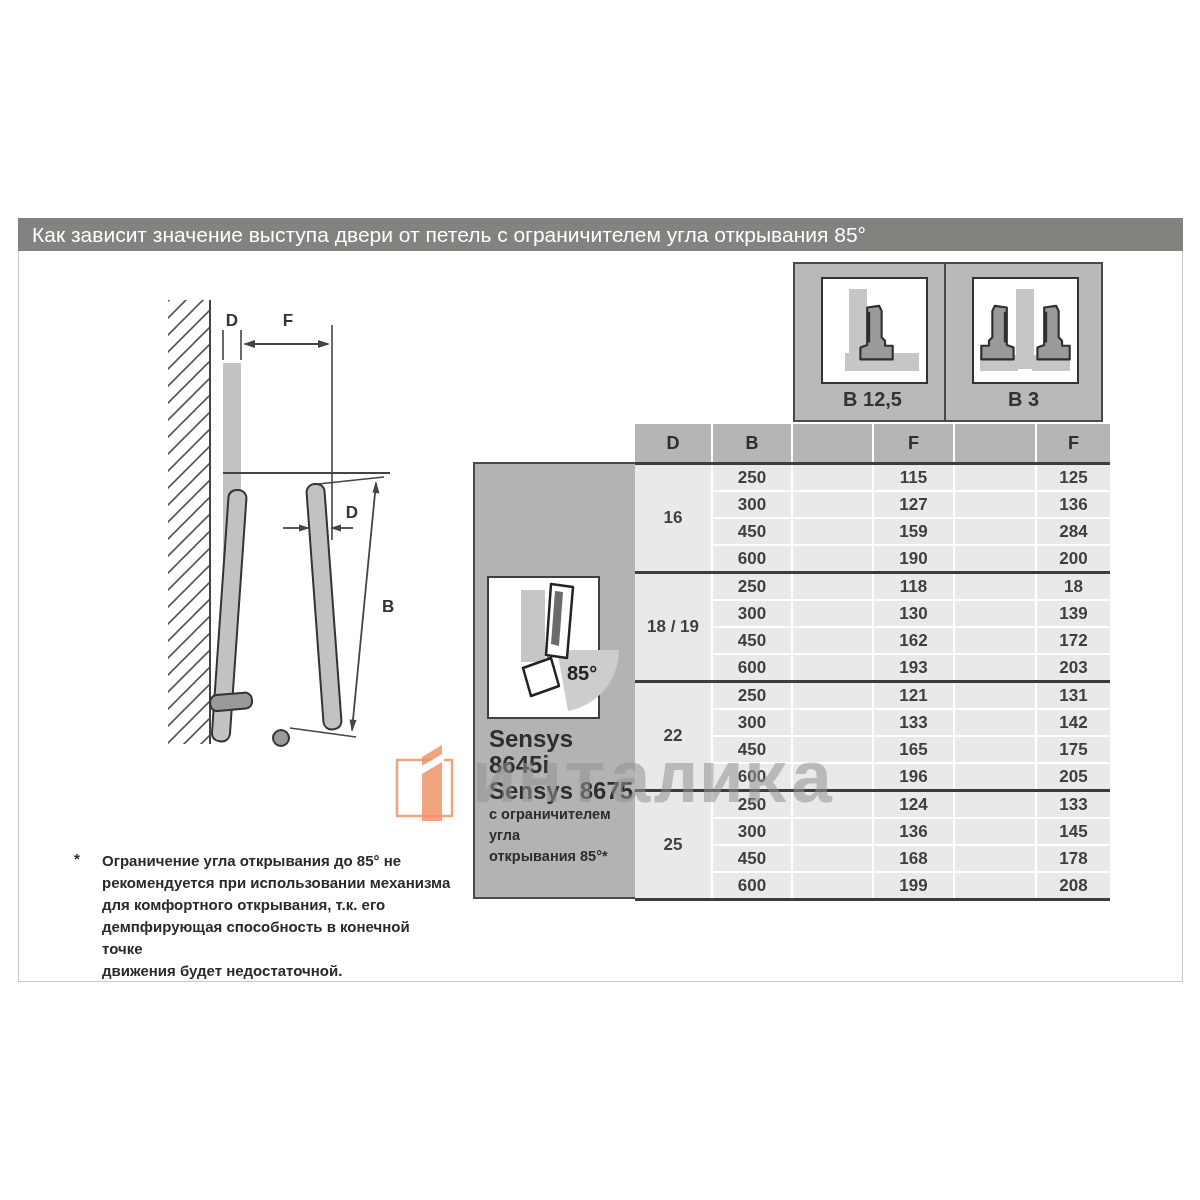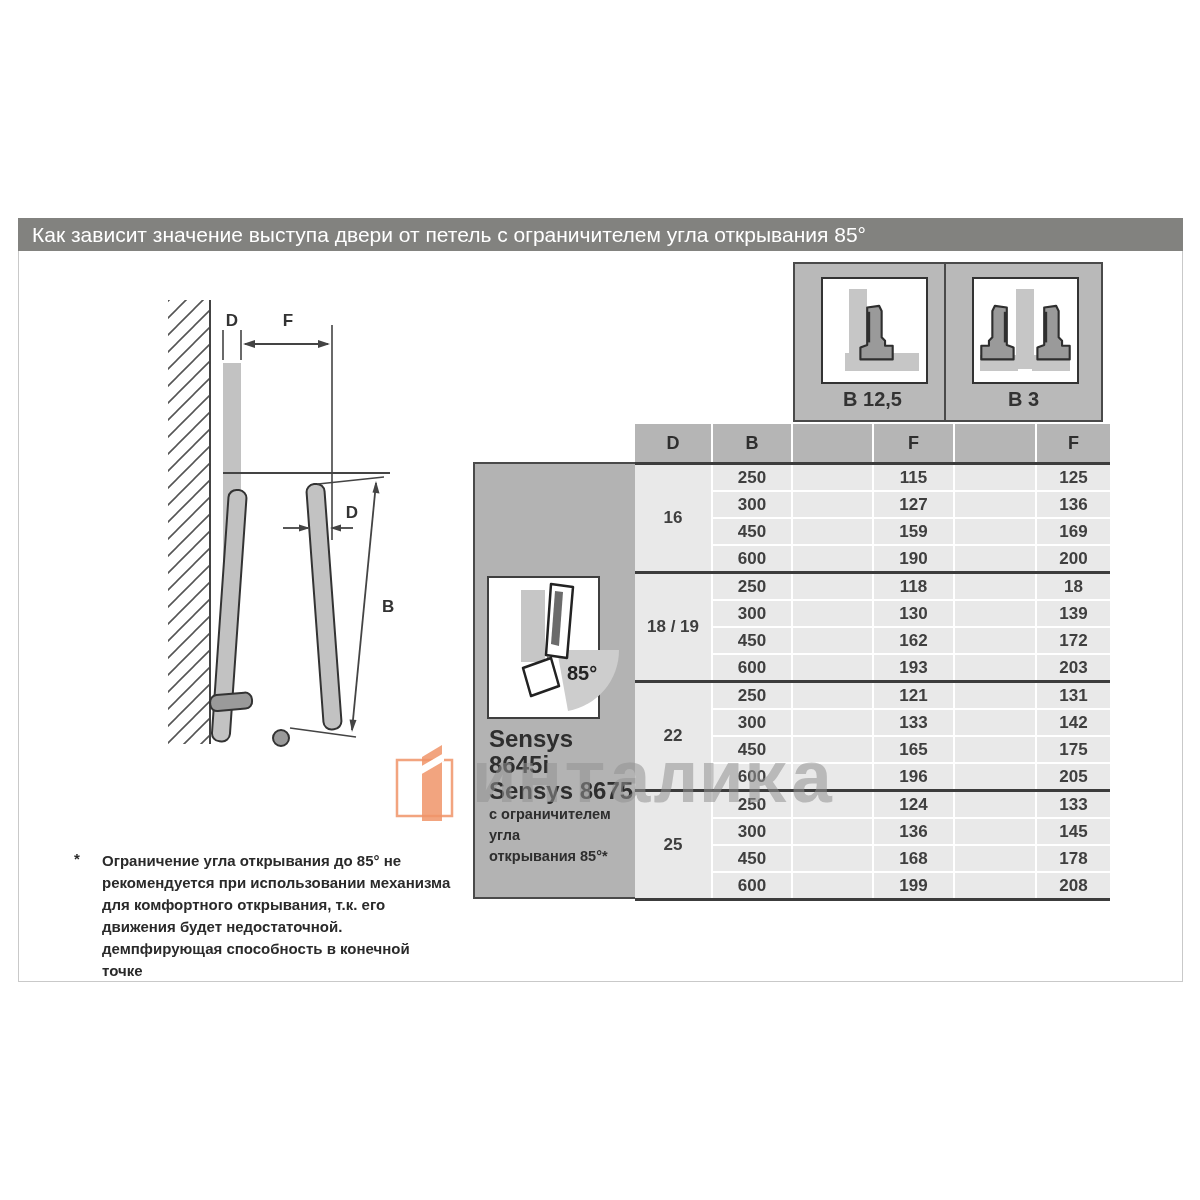--- a/index.html
+++ b/index.html
@@ -202,21 +202,21 @@
         <div class="cell">125</div>
       <div class="cell" style="grid-column:2">300</div>
         <div class="cell"></div>
         <div class="cell">127</div>
         <div class="cell"></div>
         <div class="cell">136</div>
       <div class="cell" style="grid-column:2">450</div>
         <div class="cell"></div>
         <div class="cell">159</div>
         <div class="cell"></div>
-        <div class="cell">169</div>
+        <div class="cell">284</div>
       <div class="cell" style="grid-column:2">600</div>
         <div class="cell"></div>
         <div class="cell">190</div>
         <div class="cell"></div>
         <div class="cell">200</div>
     </div>
     <div class="dark-line"></div>
 
     <div class="t-group">
       <div class="cell d-cell">18 / 19</div>
@@ -313,22 +313,22 @@
       <div class="small">открывания 85°*</div>
     </div>
   </div>
 
   <div class="footnote">
     <span class="marker">*</span>
     <div class="lines">
       <div>Ограничение угла открывания до 85° не</div>
       <div>рекомендуется при использовании механизма</div>
       <div>для комфортного открывания, т.к. его</div>
+      <div>демпфирующая способность в конечной точке</div>
       <div>движения будет недостаточной.</div>
-      <div>демпфирующая способность в конечной точке</div>
     </div>
   </div>
 
   <div class="watermark-logo">
     <svg width="76" height="80" viewBox="0 0 76 80">
       <rect x="3" y="17" width="55" height="56" fill="none" stroke="#F09468" stroke-width="2.5" opacity="0.85"></rect>
       <polygon points="28,14 48,2 48,78 28,78" fill="#F09468" opacity="0.85"></polygon>
       <polygon points="26,24 50,10 50,18 26,32" fill="#ffffff"></polygon>
     </svg>
   </div>

